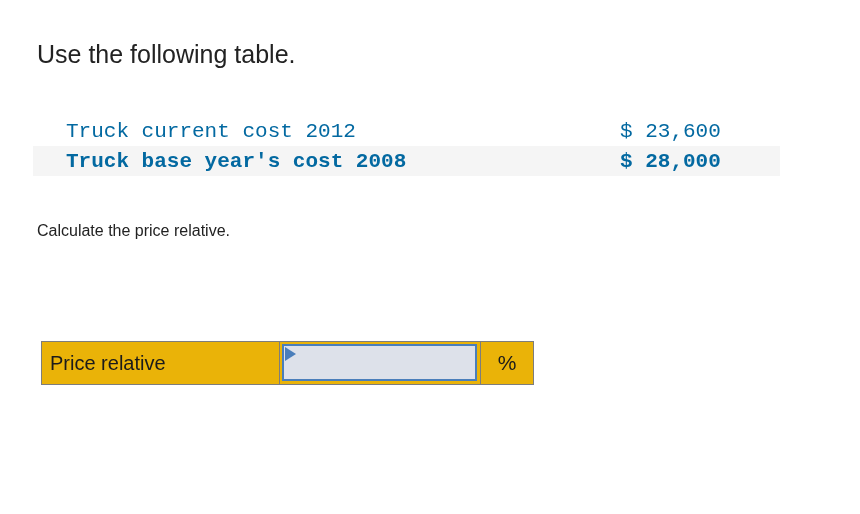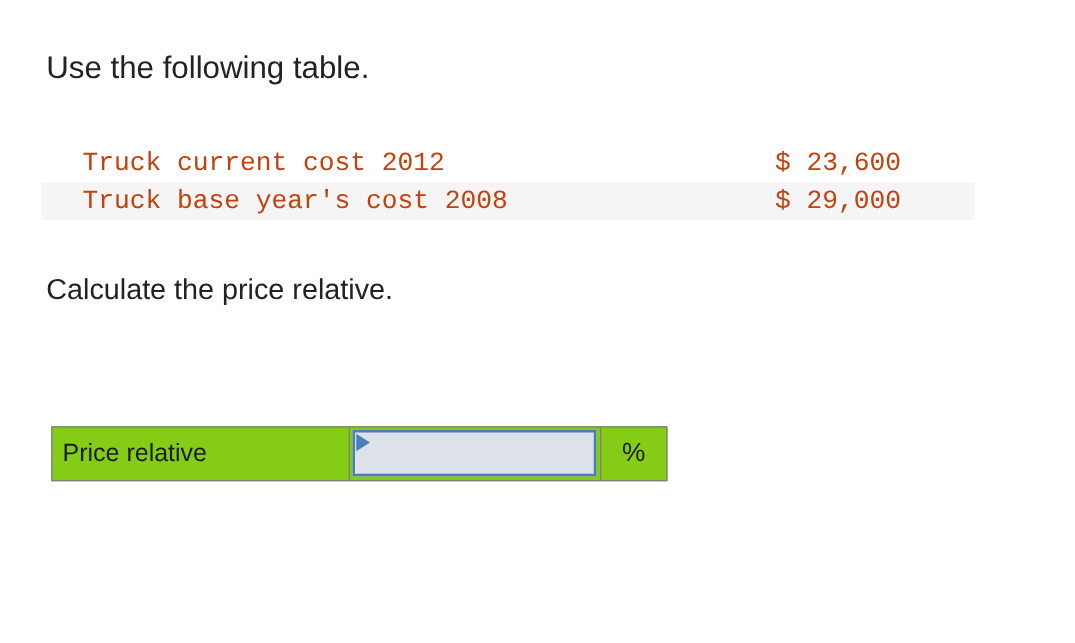--- a/index.html
+++ b/index.html
@@ -41,44 +41,45 @@
     position: absolute;
     left: 33px;
     top: 116px;
     width: 747px;
     border-collapse: collapse;
     font-family: "Liberation Mono", "DejaVu Sans Mono", monospace;
     font-size: 21px;
   }
   .data-table tr.stripe {
     background: #f5f5f5;
+    font-weight: bold;
   }
   .data-table td {
     padding: 0;
     height: 30px;
     vertical-align: middle;
-    color: #c2410c;
+    color: #0369a1;
     white-space: pre;
   }
   .data-table td.label-cell {
     padding-left: 33px;
     letter-spacing: 0px;
   }
   .data-table td.value-cell {
     text-align: left;
     width: 160px;
     padding-left: 1px;
   }
 
   
   .calc-line {
     position: absolute;
     left: 37px;
     top: 216px;
-    font-size: 23px;
+    font-size: 16px;
     line-height: 30px;
     color: #222222;
     white-space: nowrap;
   }
   .note-line {
     position: absolute;
     left: 37px;
     top: 251px;
     font-size: 23px;
     line-height: 30px;
@@ -88,21 +89,21 @@
   }
 
   
   .answer-box {
     position: absolute;
     left: 41px;
     top: 341px;
     height: 44px;
     display: flex;
     align-items: stretch;
-    background: #84cc16;
+    background: #eab308;
     border: 1px solid #7d7d7d;
     box-sizing: border-box;
   }
   .answer-label {
     width: 238px;
     display: flex;
     align-items: center;
     padding-left: 8px;
     font-size: 20px;
     color: #1b1b1b;
@@ -161,21 +162,21 @@
   <div class="intro">Use the following table.</div>
 
   <table class="data-table">
     <tbody>
       <tr>
         <td class="label-cell">Truck current cost 2012</td>
         <td class="value-cell">$ 23,600</td>
       </tr>
       <tr class="stripe">
         <td class="label-cell">Truck base year's cost 2008</td>
-        <td class="value-cell">$ 29,000</td>
+        <td class="value-cell">$ 28,000</td>
       </tr>
     </tbody>
   </table>
 
   <div class="calc-line">Calculate the price relative.</div>
 
 
   <div class="answer-box">
     <div class="answer-label">Price relative</div>
     <div class="answer-input-wrap">

